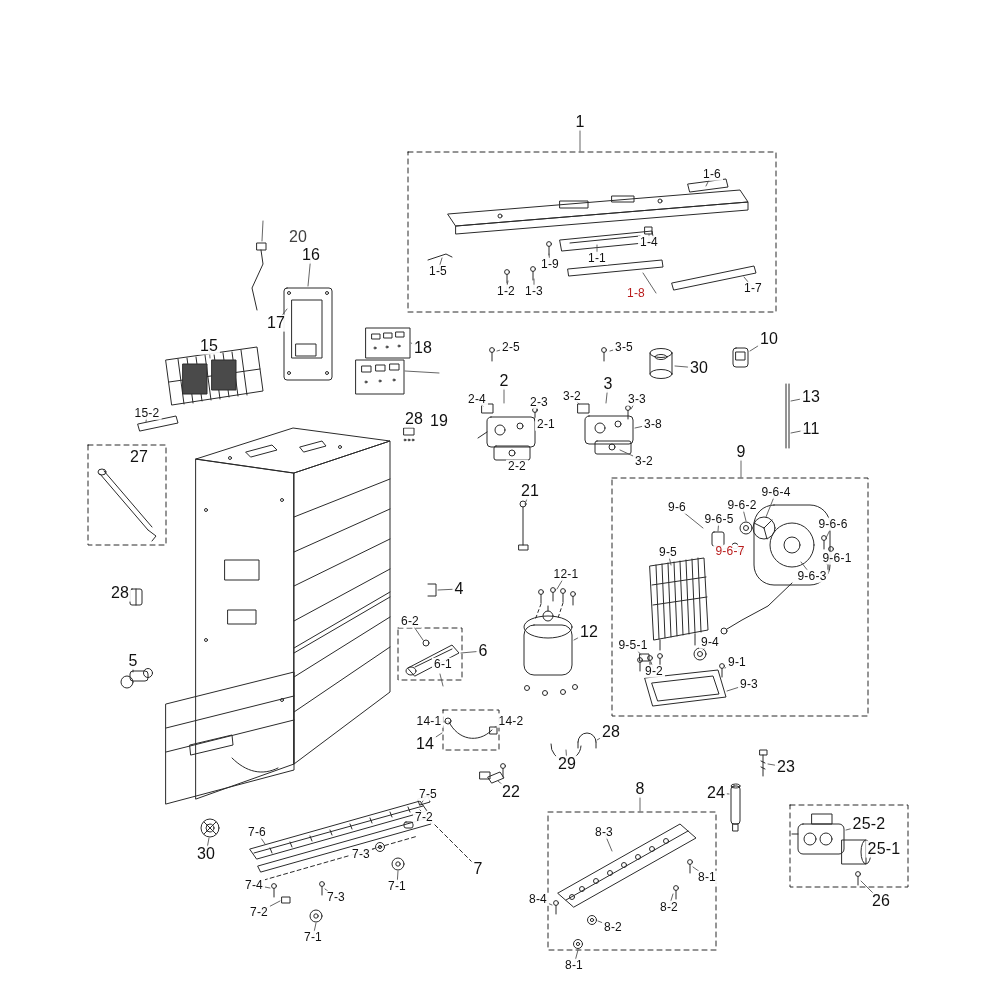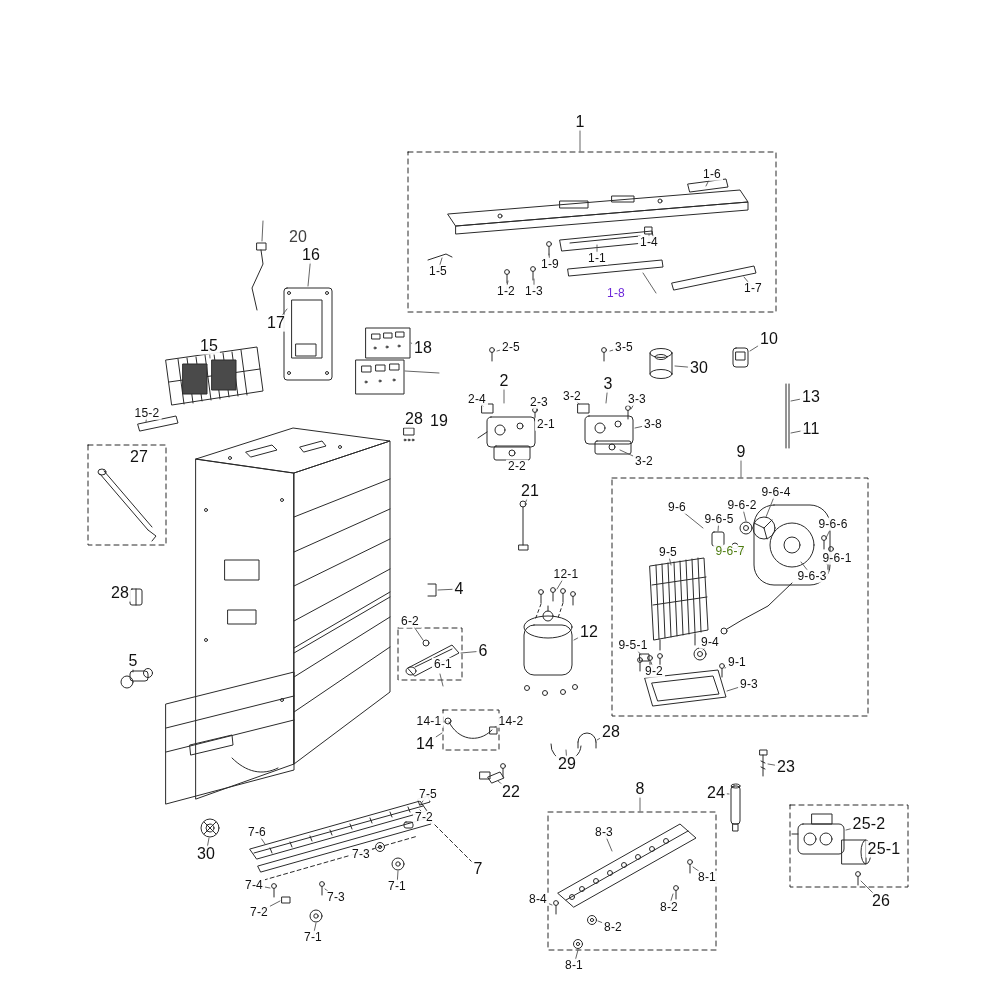--- a/index.html
+++ b/index.html
@@ -472,21 +472,21 @@
 
 <div id="callout-layer">
       <span class="callout major" style="left: 580px; top: 122px; color: rgb(17, 17, 17);">1</span>
       <span class="callout" style="left: 712px; top: 174px; color: rgb(17, 17, 17);">1-6</span>
       <span class="callout" style="left: 438px; top: 271px; color: rgb(17, 17, 17);">1-5</span>
       <span class="callout" style="left: 506px; top: 291px; color: rgb(17, 17, 17);">1-2</span>
       <span class="callout" style="left: 534px; top: 291px; color: rgb(17, 17, 17);">1-3</span>
       <span class="callout" style="left: 550px; top: 264px; color: rgb(17, 17, 17);">1-9</span>
       <span class="callout" style="left: 597px; top: 258px; color: rgb(17, 17, 17);">1-1</span>
       <span class="callout" style="left: 649px; top: 242px; color: rgb(17, 17, 17);">1-4</span>
-      <span class="callout" style="left: 616px; top: 293px; color: #6d28d9;">1-8</span>
+      <span class="callout" style="left: 636px; top: 293px; color: #b91c1c;">1-8</span>
       <span class="callout" style="left: 753px; top: 288px; color: rgb(17, 17, 17);">1-7</span>
       <span class="callout major" style="left: 263px; top: 237px; color: #404040; margin-left: 35px;">20</span>
       <span class="callout major" style="left: 311px; top: 255px; color: rgb(17, 17, 17);">16</span>
       <span class="callout major" style="left: 276px; top: 323px; color: rgb(17, 17, 17);">17</span>
       <span class="callout major" style="left: 209px; top: 346px; color: rgb(17, 17, 17);">15</span>
       <span class="callout" style="left: 147px; top: 413px; color: rgb(17, 17, 17);">15-2</span>
       <span class="callout major" style="left: 423px; top: 348px; color: rgb(17, 17, 17);">18</span>
       <span class="callout major" style="left: 439px; top: 373px; color: rgb(17, 17, 17); margin-top: 48px;">19</span>
       <span class="callout" style="left: 511px; top: 347px; color: rgb(17, 17, 17);">2-5</span>
       <span class="callout" style="left: 624px; top: 347px; color: rgb(17, 17, 17);">3-5</span>
@@ -507,21 +507,21 @@
       <span class="callout major" style="left: 741px; top: 452px; color: rgb(17, 17, 17);">9</span>
       <span class="callout major" style="left: 530px; top: 491px; color: rgb(17, 17, 17);">21</span>
       <span class="callout major" style="left: 414px; top: 419px; color: rgb(17, 17, 17);">28</span>
       <span class="callout major" style="left: 139px; top: 457px; color: rgb(17, 17, 17);">27</span>
       <span class="callout" style="left: 677px; top: 507px; color: rgb(17, 17, 17);">9-6</span>
       <span class="callout" style="left: 719px; top: 519px; color: rgb(17, 17, 17);">9-6-5</span>
       <span class="callout" style="left: 742px; top: 505px; color: rgb(17, 17, 17);">9-6-2</span>
       <span class="callout" style="left: 776px; top: 492px; color: rgb(17, 17, 17);">9-6-4</span>
       <span class="callout" style="left: 833px; top: 524px; color: rgb(17, 17, 17);">9-6-6</span>
       <span class="callout" style="left: 837px; top: 558px; color: rgb(17, 17, 17);">9-6-1</span>
-      <span class="callout" style="left: 730px; top: 551px; color: #4d7c0f;">9-6-7</span>
+      <span class="callout" style="left: 730px; top: 551px; color: #b91c1c;">9-6-7</span>
       <span class="callout" style="left: 812px; top: 576px; color: rgb(17, 17, 17);">9-6-3</span>
       <span class="callout" style="left: 668px; top: 552px; color: rgb(17, 17, 17);">9-5</span>
       <span class="callout" style="left: 566px; top: 574px; color: rgb(17, 17, 17);">12-1</span>
       <span class="callout major" style="left: 459px; top: 589px; color: rgb(17, 17, 17);">4</span>
       <span class="callout major" style="left: 120px; top: 593px; color: rgb(17, 17, 17);">28</span>
       <span class="callout" style="left: 410px; top: 621px; color: rgb(17, 17, 17);">6-2</span>
       <span class="callout major" style="left: 589px; top: 632px; color: rgb(17, 17, 17);">12</span>
       <span class="callout major" style="left: 483px; top: 651px; color: rgb(17, 17, 17);">6</span>
       <span class="callout major" style="left: 133px; top: 661px; color: rgb(17, 17, 17);">5</span>
       <span class="callout" style="left: 443px; top: 664px; color: rgb(17, 17, 17);">6-1</span>

